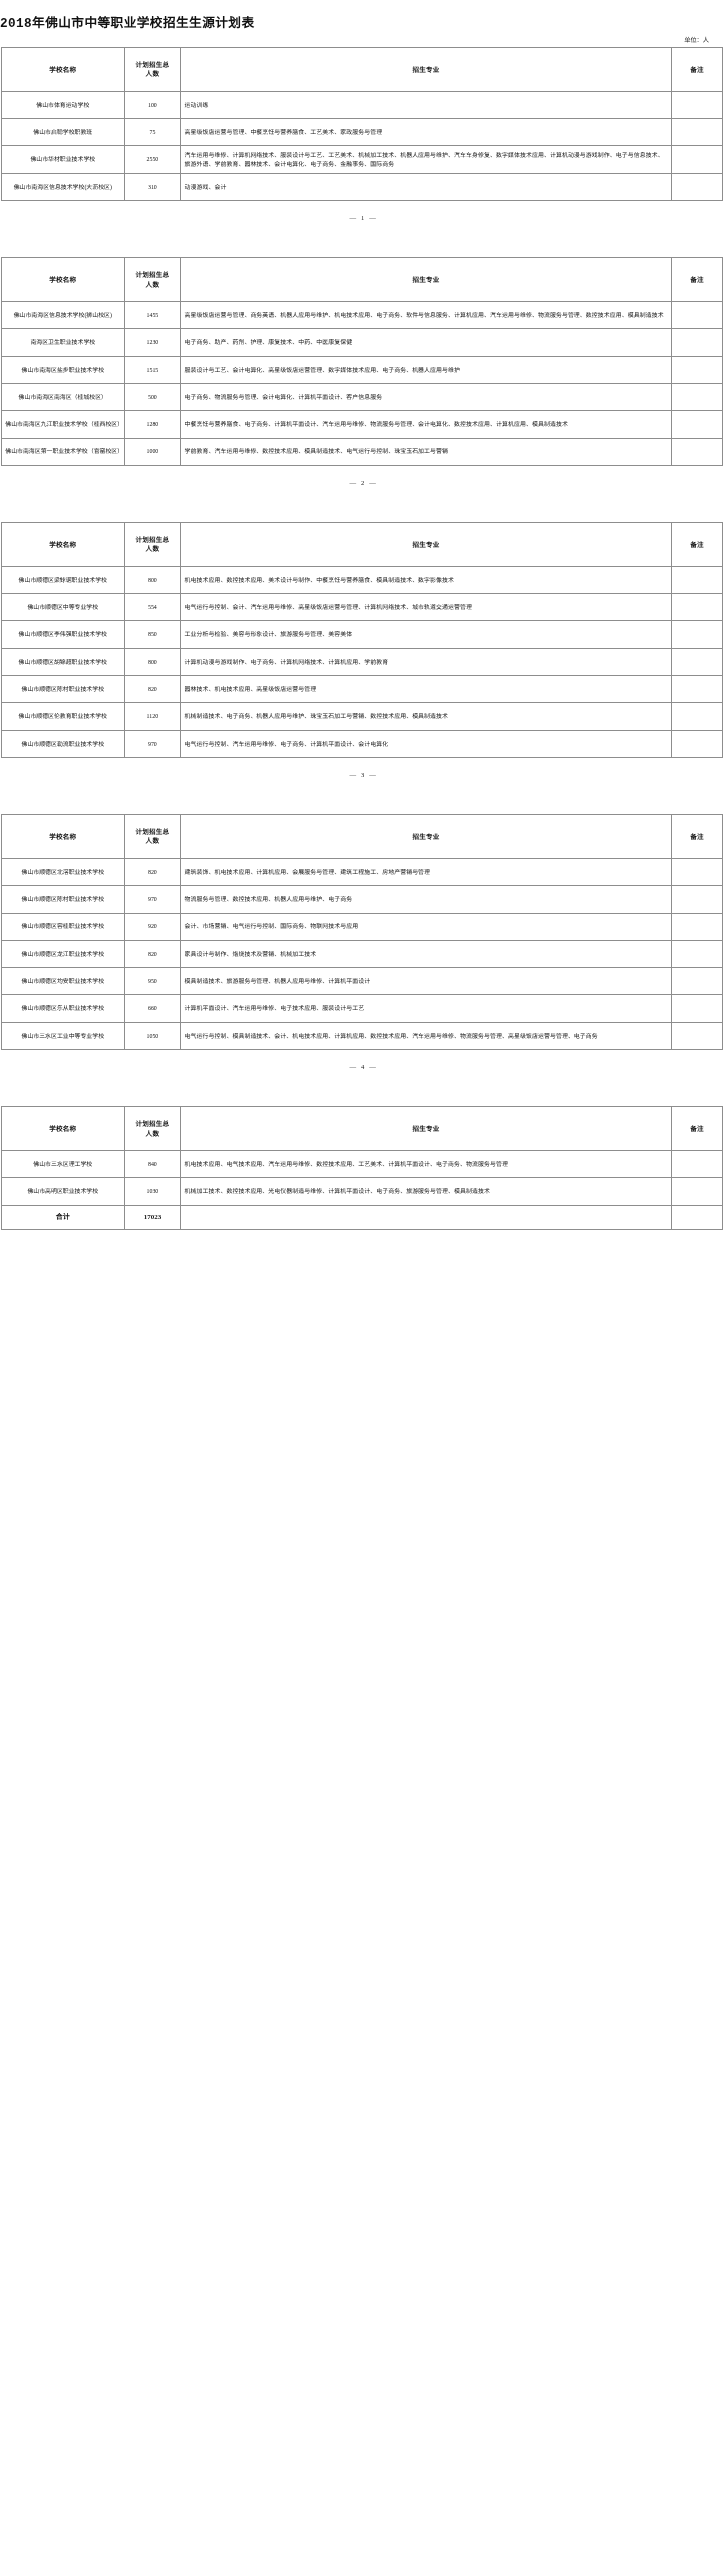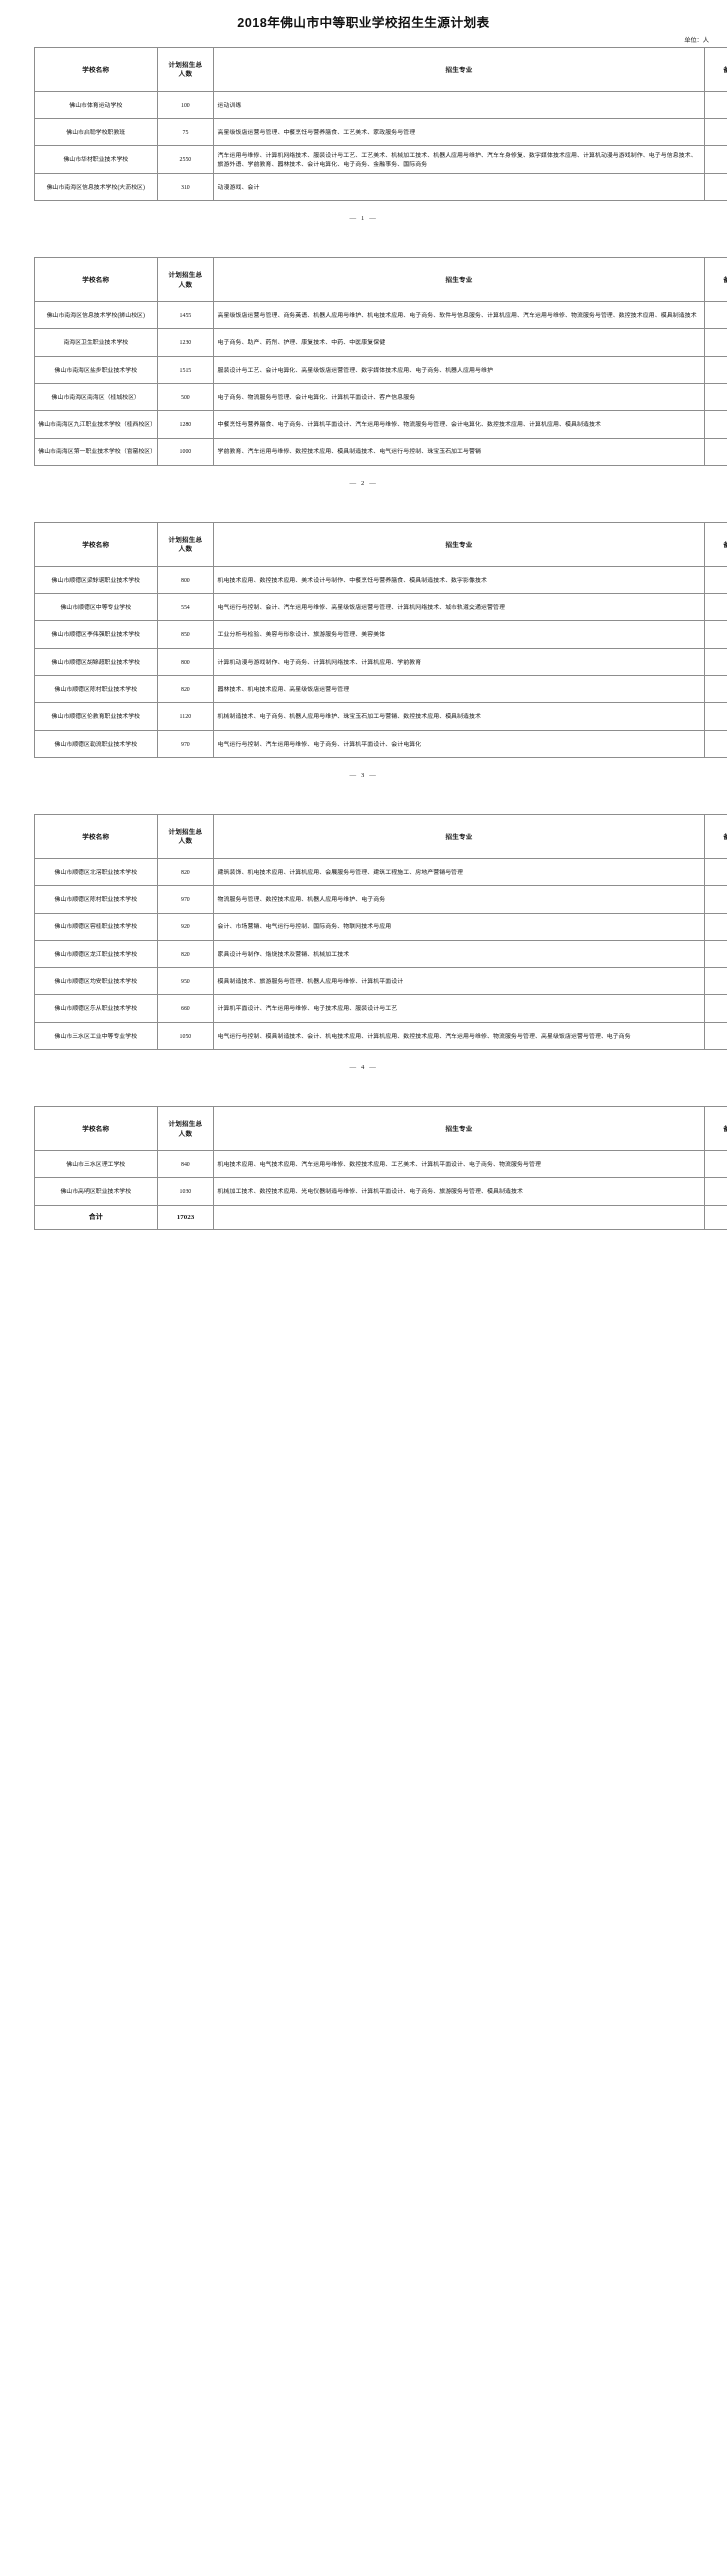--- a/index.html
+++ b/index.html
@@ -8,40 +8,40 @@
     width:727px;
     background:#ffffff;
     font-family:"Liberation Serif","DejaVu Serif",serif;
     color:#1b1b1b;
     -webkit-font-smoothing:none;
   }
   .page-wrap{width:727px;margin:0 auto;}
 
   
   .doc-title{
-    text-align:center;
-    font-family:Liberation Sans, sans-serif;
+    text-align:left;
+    font-family:Liberation Mono, monospace;
     font-weight:bold;
     font-size:12.7px;
     letter-spacing:0.4px;
     padding:11.5px 0 4.9px 0;
     color:#111;
   }
 
   
   .unit-note{
     text-align:right;
     font-size:6.2px;
     padding:0 18px 2.5px 0;
     color:#222;
     font-family:"Liberation Serif","DejaVu Serif",serif;
   }
 
   
-  .tbl-block{padding:0 34px;}
+  .tbl-block{padding:0 1px;}
   table.plan{
     width:691px;
     border-collapse:collapse;
     table-layout:fixed;
     background:#fff;
   }
   table.plan td, table.plan th{
     border:0.8px solid #8d8d8d;
     vertical-align:middle;
     padding:2.5px 3.3px;

